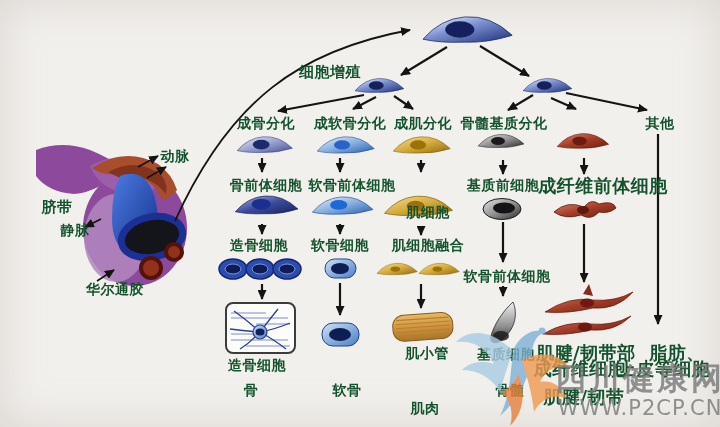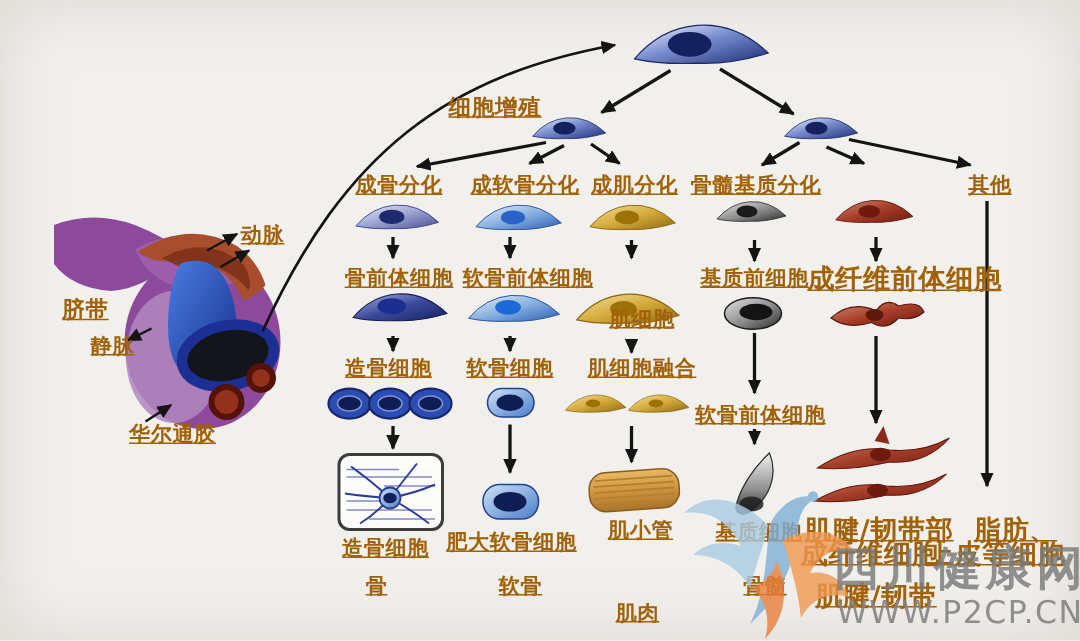--- a/index.html
+++ b/index.html
@@ -5,23 +5,22 @@
   html,body{margin:0;padding:0;}
   body{font-family:"DejaVu Sans","Liberation Sans",sans-serif;}
   .canvas{
     position:relative;width:720px;height:427px;overflow:hidden;
     background:#f2f0ed;
     box-shadow:inset 0 0 45px rgba(175,165,155,.35);
   }
   svg.base{position:absolute;left:0;top:0;z-index:1;}
   .lbl{
     position:absolute;z-index:2;transform:translate(-50%,-50%);
-    white-space:nowrap;font-weight:700;color:#a16207;font-size:14px;
+    white-space:nowrap;font-weight:700;color:#14532d;font-size:14px;
     letter-spacing:.5px;
-    text-decoration:underline;
   }
   .lbl.big{font-size:15px;}
   .lbl.sm{font-size:18px;}
   .wm-text{
     position:absolute;z-index:4;transform:translate(-50%,-50%);
     white-space:nowrap;font-weight:700;color:rgba(122,122,122,.82);
   }
   .wm-name{font-size:31px;letter-spacing:3px;}
   .wm-url{font-size:21px;letter-spacing:1px;color:rgba(132,132,132,.9);font-weight:400;}
   .wm-logo{position:absolute;z-index:3;}
@@ -277,21 +276,20 @@
   <div class="lbl" style="left:428px;top:186px;margin-top:27px;">肌细胞</div>
   <div class="lbl" style="left:503px;top:186px;">基质前细胞</div>
   <div class="lbl sm" style="left:603px;top:186px;">成纤维前体细胞</div>
 
   <div class="lbl" style="left:259px;top:246px;">造骨细胞</div>
   <div class="lbl" style="left:340px;top:246px;">软骨细胞</div>
   <div class="lbl" style="left:428px;top:246px;">肌细胞融合</div>
   <div class="lbl" style="left:507px;top:277px;">软骨前体细胞</div>
 
   <div class="lbl" style="left:257px;top:366px;">造骨细胞</div>
-  <div class="lbl" style="left:341px;top:362px;">肥大软骨细胞</div>
   <div class="lbl" style="left:427px;top:354px;">肌小管</div>
   <div class="lbl" style="left:506px;top:355px;">基质细胞</div>
   <div class="lbl sm" style="left:586px;top:353px;">肌腱/韧带部</div>
   <div class="lbl sm" style="left:580px;top:369px;">成纤维细胞</div>
   <div class="lbl sm" style="left:677px;top:353px;">脂肪、</div>
   <div class="lbl sm" style="left:664px;top:369px;">上皮等细胞</div>
 
   <div class="lbl" style="left:251px;top:391px;">骨</div>
   <div class="lbl" style="left:347px;top:391px;">软骨</div>
   <div class="lbl" style="left:425px;top:409px;">肌肉</div>

